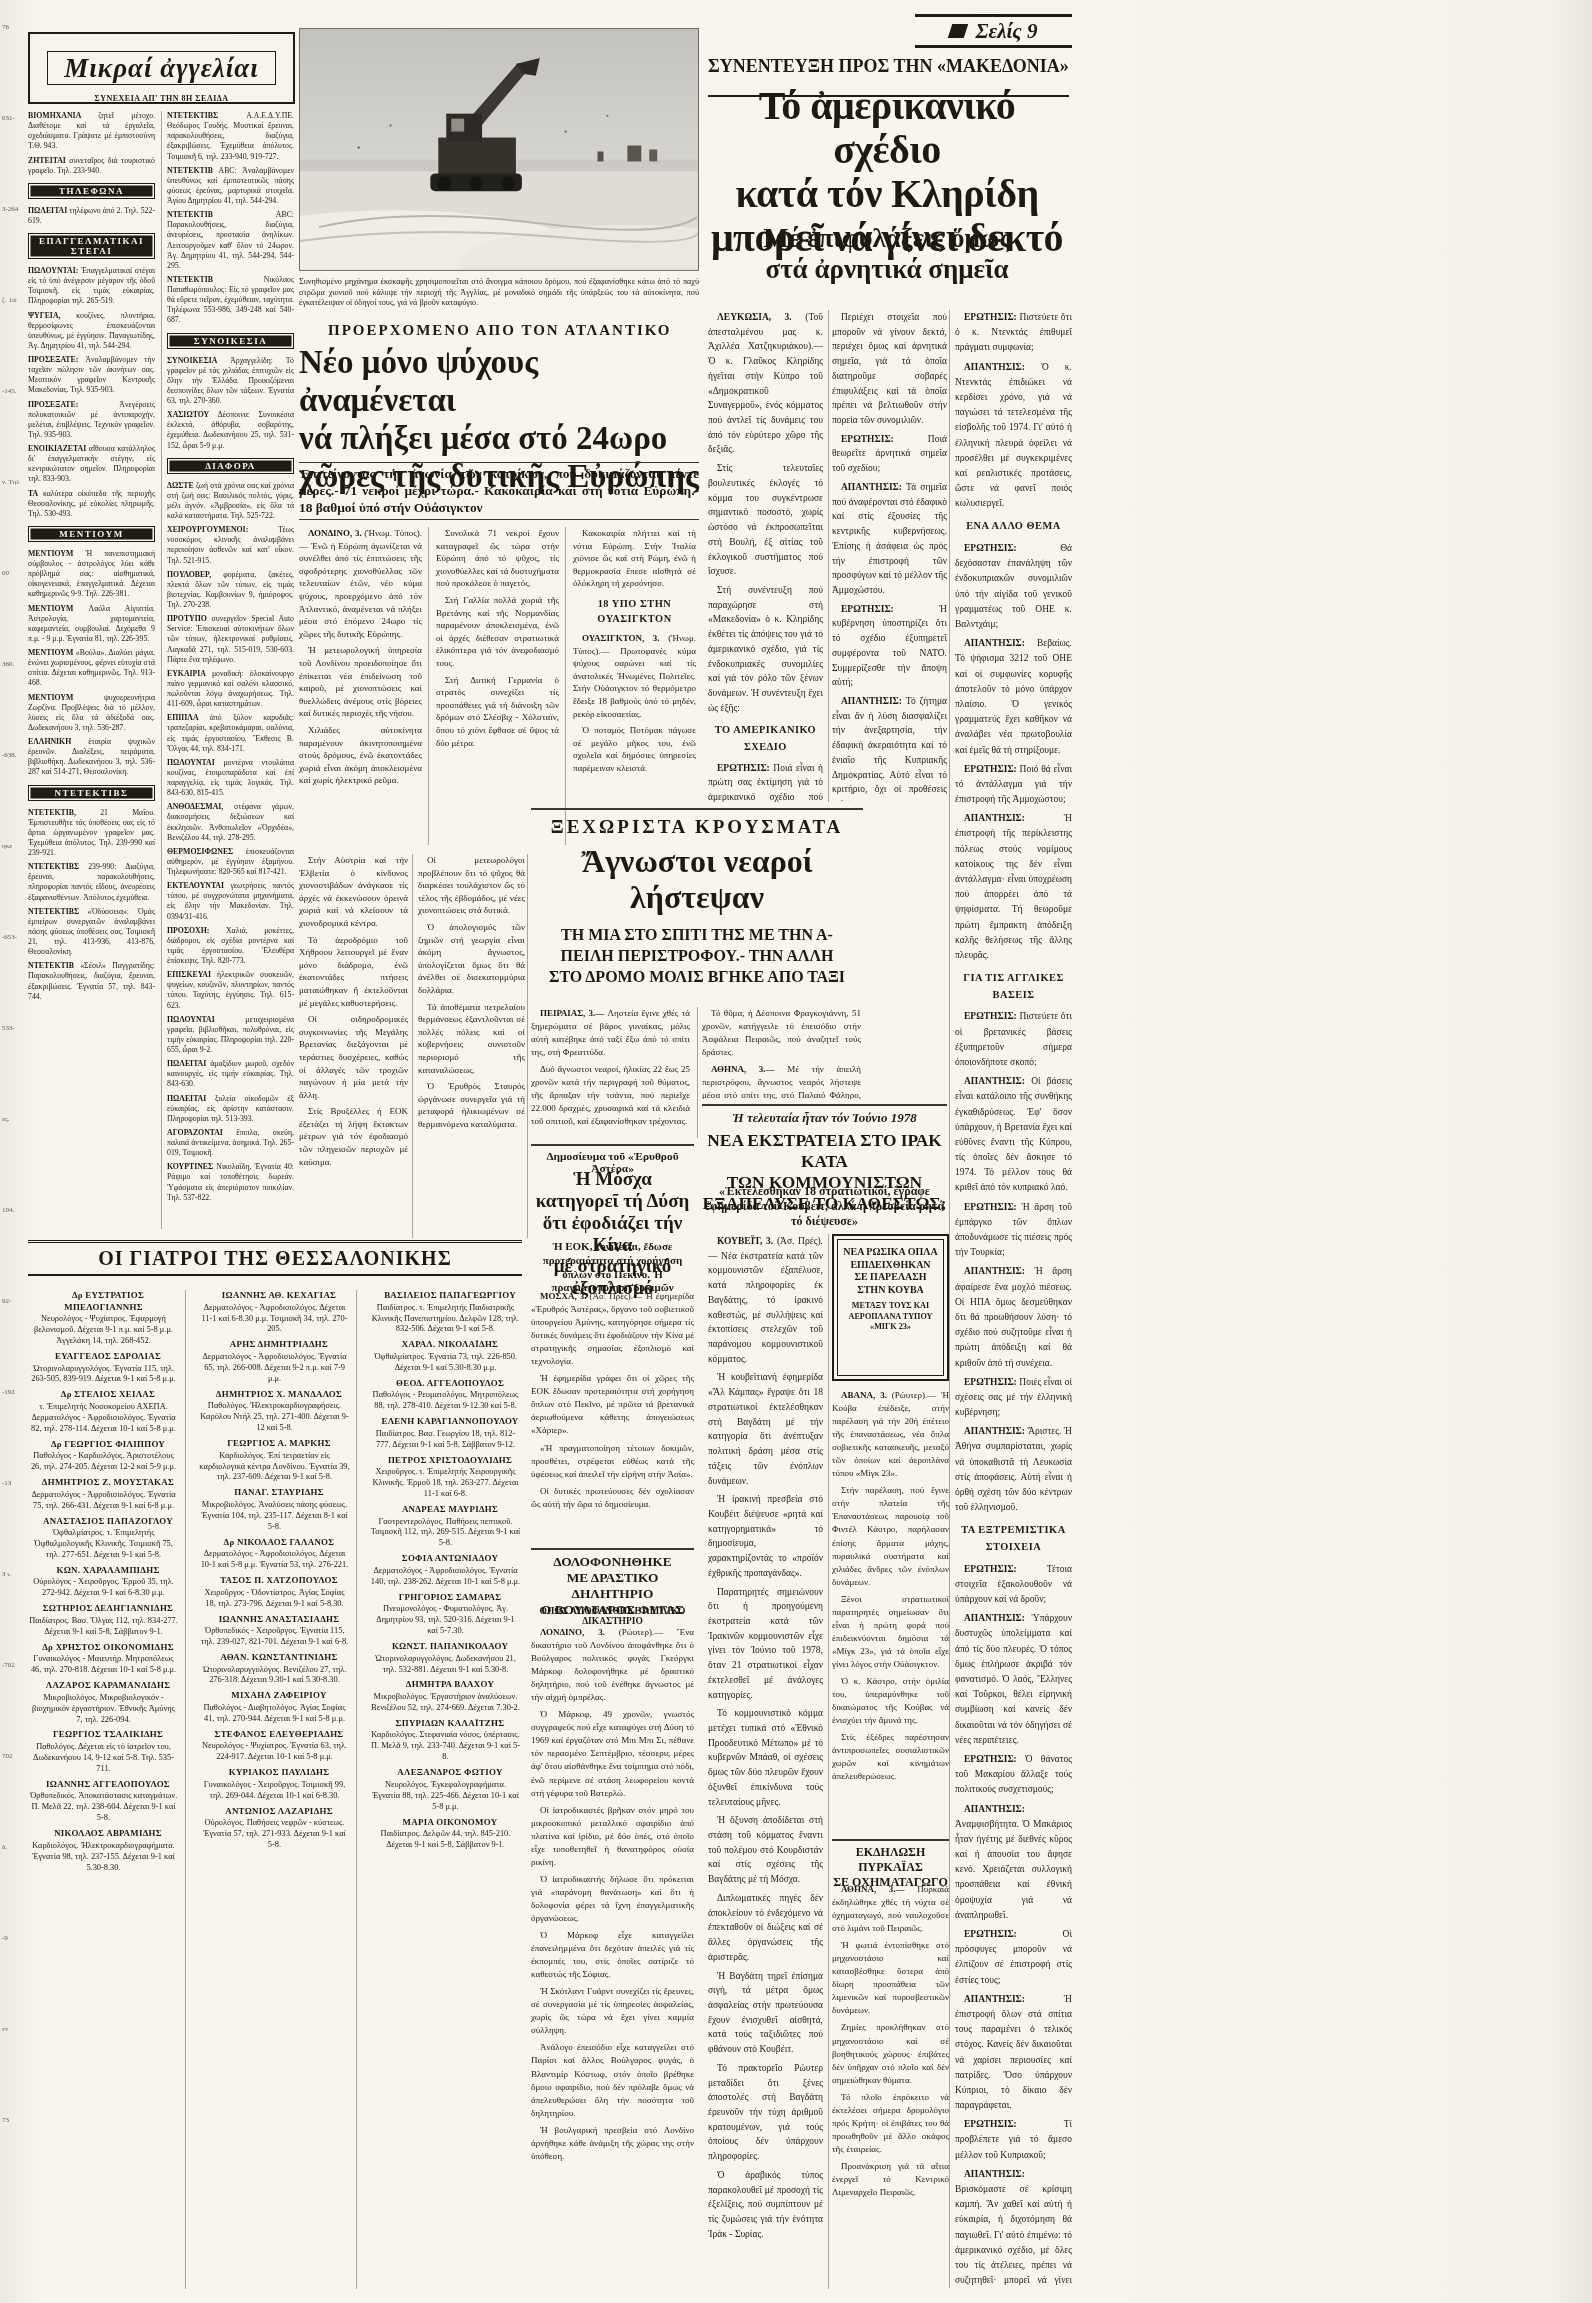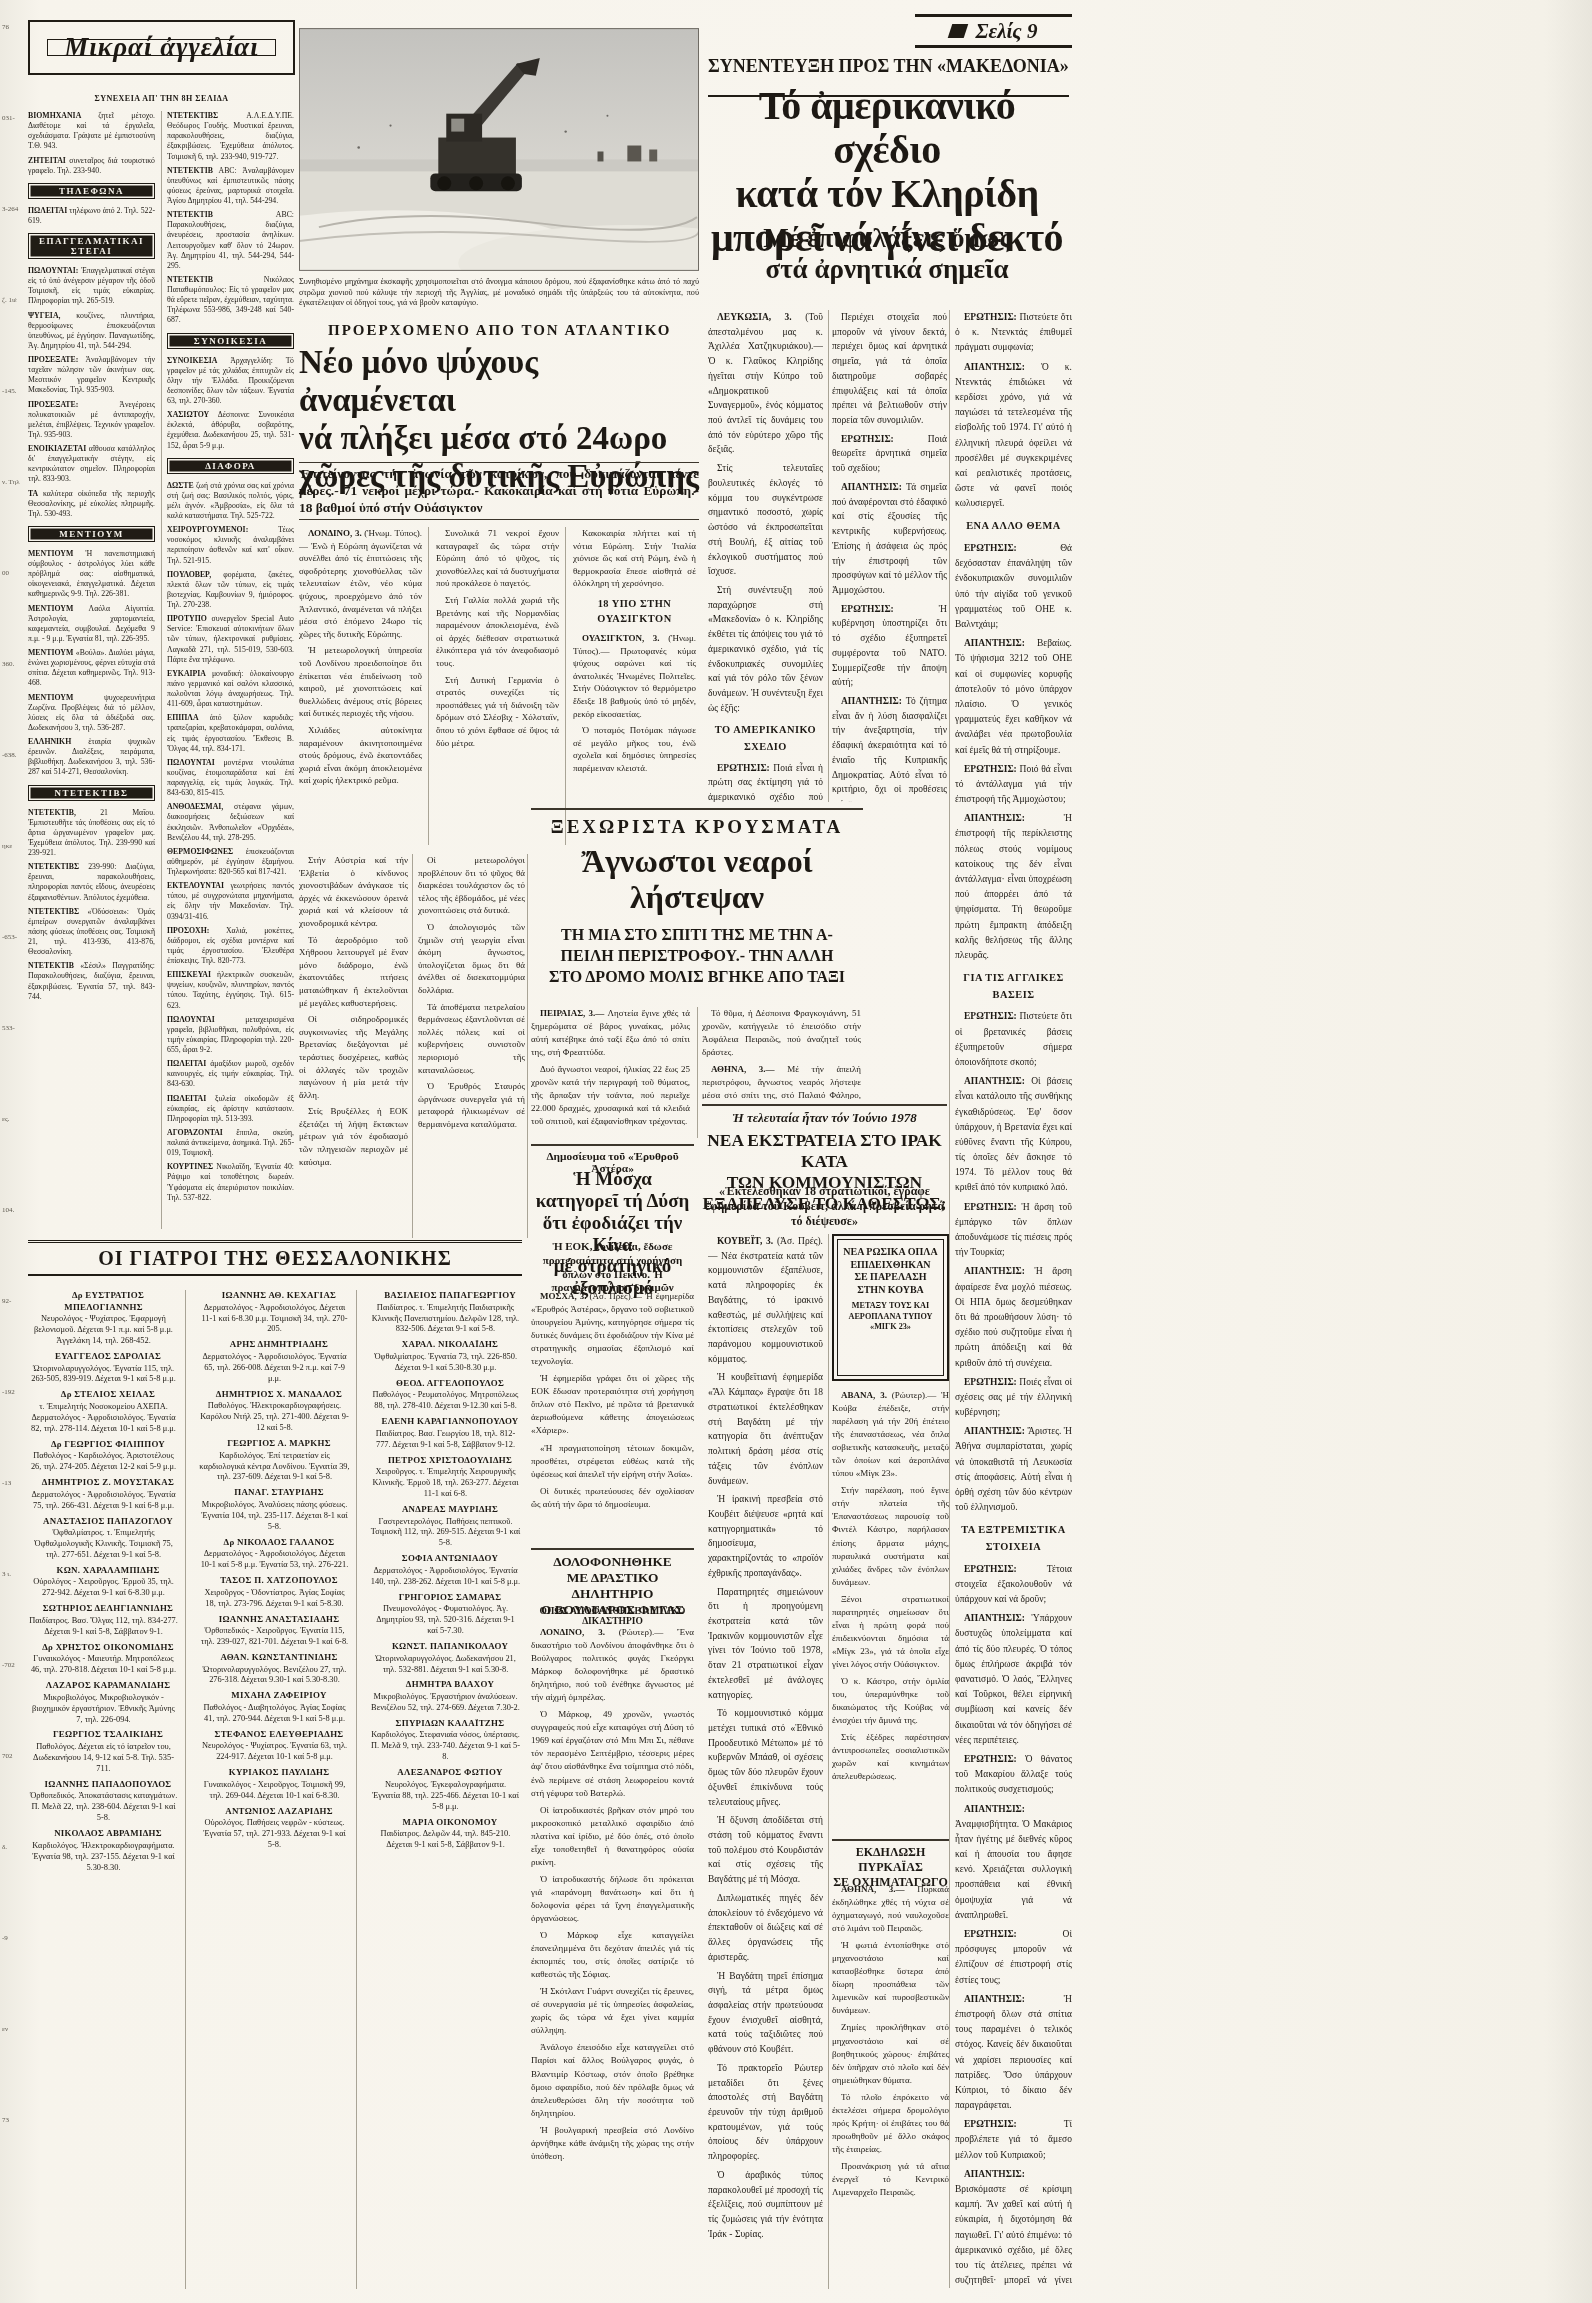--- a/index.html
+++ b/index.html
@@ -60,21 +60,21 @@
       <p class="frag">-13</p>
       <p class="frag">3 ι.</p>
       <p class="frag">-702</p>
       <p class="frag">702</p>
       <p class="frag">δ.</p>
       <p class="frag">-9</p>
       <p class="frag">εν</p>
       <p class="frag">73</p>
     </div>
 
-  <div class="abs" style="left:28px;top:20px;width:267px;height:55px;border:2px solid #201c15;padding:17px;">
+  <div class="abs" style="left:28px;top:32px;width:267px;height:72px;border:2px solid #201c15;padding:17px;">
     <div style="border:1px solid #201c15;height:100%;display:flex;align-items:center;justify-content:center;">
       <span style="font-weight:bold;font-style:italic;font-size:27px;letter-spacing:1px;">Μικραί ἀγγελίαι</span>
     </div>
   </div>
   <div class="abs center" style="left:28px;top:94px;width:267px;font-size:8px;font-weight:bold;letter-spacing:0.5px;">ΣΥΝΕΧΕΙΑ ΑΠ' ΤΗΝ 8Η ΣΕΛΙΔΑ</div>
 
   <div class="abs col clsf-col" style="left:28px;top:111px;width:127px;height:1118px;">
       <p class="ad"><b>ΒΙΟΜΗΧΑΝΙΑ </b>ζητεῖ μέτοχο. Διαθέτομε καί τά ἐργαλεῖα, σχεδιάσματα. Γράψατε μέ ἐμπιστοσύνη Τ.Θ. 943.</p>
       <p class="ad"><b>ΖΗΤΕΙΤΑΙ </b>συνεταῖρος διά τουριστικό γραφεῖο. Τηλ. 233-940.</p>
       <div class="ad-section">ΤΗΛΕΦΩΝΑ</div>
@@ -382,21 +382,21 @@
       <p class="doc-entry"><b>ΕΥΑΓΓΕΛΟΣ ΣΔΡΟΛΙΑΣ </b>Ὠτορινολαρυγγολόγος. Ἐγνατία 115, τηλ. 263-505, 839-919. Δέχεται 9-1 καί 5-8 μ.μ.</p>
       <p class="doc-entry"><b>Δρ ΣΤΕΛΙΟΣ ΧΕΙΛΑΣ </b>τ. Ἐπιμελητής Νοσοκομείου ΑΧΕΠΑ. Δερματολόγος - Ἀφροδισιολόγος. Ἐγνατία 82, τηλ. 278-114. Δέχεται 10-1 καί 5-8 μ.μ.</p>
       <p class="doc-entry"><b>Δρ ΓΕΩΡΓΙΟΣ ΦΙΛΙΠΠΟΥ </b>Παθολόγος - Καρδιολόγος. Ἀριστοτέλους 26, τηλ. 274-205. Δέχεται 12-2 καί 5-9 μ.μ.</p>
       <p class="doc-entry"><b>ΔΗΜΗΤΡΙΟΣ Ζ. ΜΟΥΣΤΑΚΑΣ </b>Δερματολόγος - Ἀφροδισιολόγος. Ἐγνατία 75, τηλ. 266-431. Δέχεται 9-1 καί 6-8 μ.μ.</p>
       <p class="doc-entry"><b>ΑΝΑΣΤΑΣΙΟΣ ΠΑΠΑΖΟΓΛΟΥ </b>Ὀφθαλμίατρος. τ. Ἐπιμελητής Ὀφθαλμολογικῆς Κλινικῆς. Τσιμισκῆ 75, τηλ. 277-651. Δέχεται 9-1 καί 5-8.</p>
       <p class="doc-entry"><b>ΚΩΝ. ΧΑΡΑΛΑΜΠΙΔΗΣ </b>Οὐρολόγος - Χειροῦργος. Ἑρμοῦ 35, τηλ. 272-942. Δέχεται 9-1 καί 6-8.30 μ.μ.</p>
       <p class="doc-entry"><b>ΣΩΤΗΡΙΟΣ ΔΕΛΗΓΙΑΝΝΙΔΗΣ </b>Παιδίατρος. Βασ. Ὄλγας 112, τηλ. 834-277. Δέχεται 9-1 καί 5-8, Σάββατον 9-1.</p>
       <p class="doc-entry"><b>Δρ ΧΡΗΣΤΟΣ ΟΙΚΟΝΟΜΙΔΗΣ </b>Γυναικολόγος - Μαιευτήρ. Μητροπόλεως 46, τηλ. 270-818. Δέχεται 10-1 καί 5-8 μ.μ.</p>
       <p class="doc-entry"><b>ΛΑΖΑΡΟΣ ΚΑΡΑΜΑΝΛΙΔΗΣ </b>Μικροβιολόγος. Μικροβιολογικόν - βιοχημικόν ἐργαστήριον. Ἐθνικῆς Ἀμύνης 7, τηλ. 226-094.</p>
       <p class="doc-entry"><b>ΓΕΩΡΓΙΟΣ ΤΣΑΛΙΚΙΔΗΣ </b>Παθολόγος. Δέχεται εἰς τό ἰατρεῖον του, Δωδεκανήσου 14, 9-12 καί 5-8. Τηλ. 535-711.</p>
-      <p class="doc-entry"><b>ΙΩΑΝΝΗΣ ΠΑΠΑΔΟΠΟΥΛΟΣ </b>Ὀρθοπεδικός. Ἀποκατάστασις καταγμάτων. Π. Μελᾶ 22, τηλ. 238-604. Δέχεται 9-1 καί 5-8.</p>
+      <p class="doc-entry"><b>ΙΩΑΝΝΗΣ ΑΓΓΕΛΟΠΟΥΛΟΣ </b>Ὀρθοπεδικός. Ἀποκατάστασις καταγμάτων. Π. Μελᾶ 22, τηλ. 238-604. Δέχεται 9-1 καί 5-8.</p>
       <p class="doc-entry"><b>ΝΙΚΟΛΑΟΣ ΑΒΡΑΜΙΔΗΣ </b>Καρδιολόγος. Ἠλεκτροκαρδιογραφήματα. Ἐγνατία 98, τηλ. 237-155. Δέχεται 9-1 καί 5.30-8.30.</p>
     </div>
   <div class="vrule" style="left:185px;top:1290px;height:999px;"></div>
   <div class="abs col" style="left:199px;top:1290px;width:151px;height:999px;">
       <p class="doc-entry"><b>ΙΩΑΝΝΗΣ ΑΘ. ΚΕΧΑΓΙΑΣ </b>Δερματολόγος - Ἀφροδισιολόγος. Δέχεται 11-1 καί 6-8.30 μ.μ. Τσιμισκῆ 34, τηλ. 270-205.</p>
       <p class="doc-entry"><b>ΑΡΗΣ ΔΗΜΗΤΡΙΑΔΗΣ </b>Δερματολόγος - Ἀφροδισιολόγος. Ἐγνατία 65, τηλ. 266-008. Δέχεται 9-2 π.μ. καί 7-9 μ.μ.</p>
       <p class="doc-entry"><b>ΔΗΜΗΤΡΙΟΣ Χ. ΜΑΝΔΑΛΟΣ </b>Παθολόγος. Ἠλεκτροκαρδιογραφήσεις. Καρόλου Ντήλ 25, τηλ. 271-400. Δέχεται 9-12 καί 5-8.</p>
       <p class="doc-entry"><b>ΓΕΩΡΓΙΟΣ Α. ΜΑΡΚΗΣ </b>Καρδιολόγος. Ἐπί τετραετίαν εἰς καρδιολογικά κέντρα Λονδίνου. Ἐγνατία 39, τηλ. 237-609. Δέχεται 9-1 καί 5-8.</p>
       <p class="doc-entry"><b>ΠΑΝΑΓ. ΣΤΑΥΡΙΔΗΣ </b>Μικροβιολόγος. Ἀναλύσεις πάσης φύσεως. Ἐγνατία 104, τηλ. 235-117. Δέχεται 8-1 καί 5-8.</p>
       <p class="doc-entry"><b>Δρ ΝΙΚΟΛΑΟΣ ΓΑΛΑΝΟΣ </b>Δερματολόγος - Ἀφροδισιολόγος. Δέχεται 10-1 καί 5-8 μ.μ. Ἐγνατία 53, τηλ. 276-221.</p>

